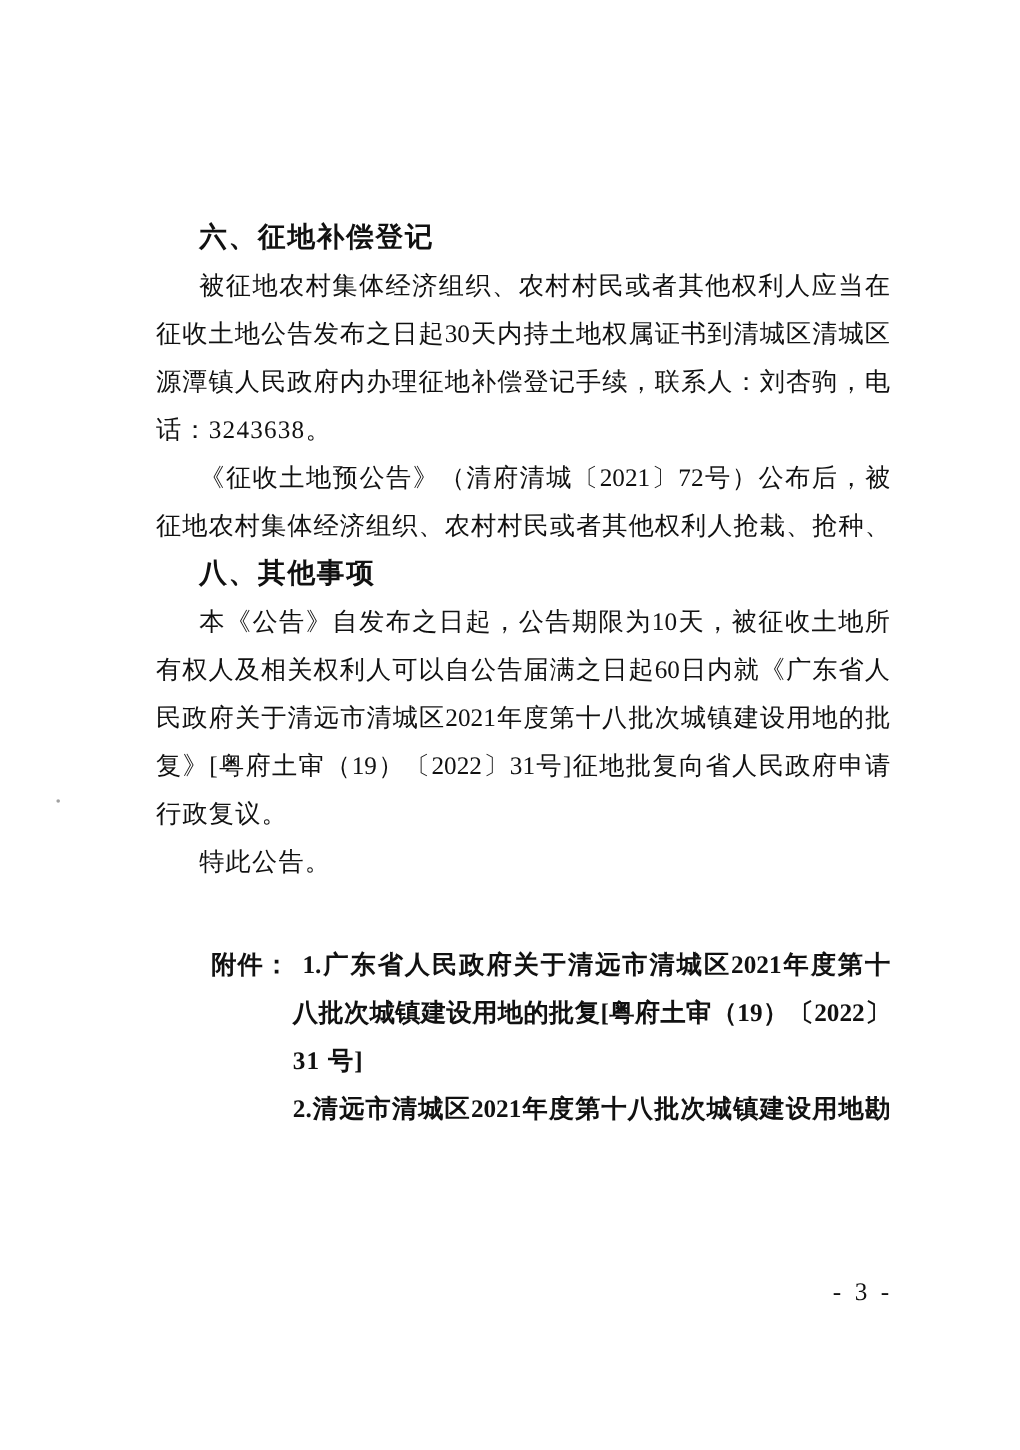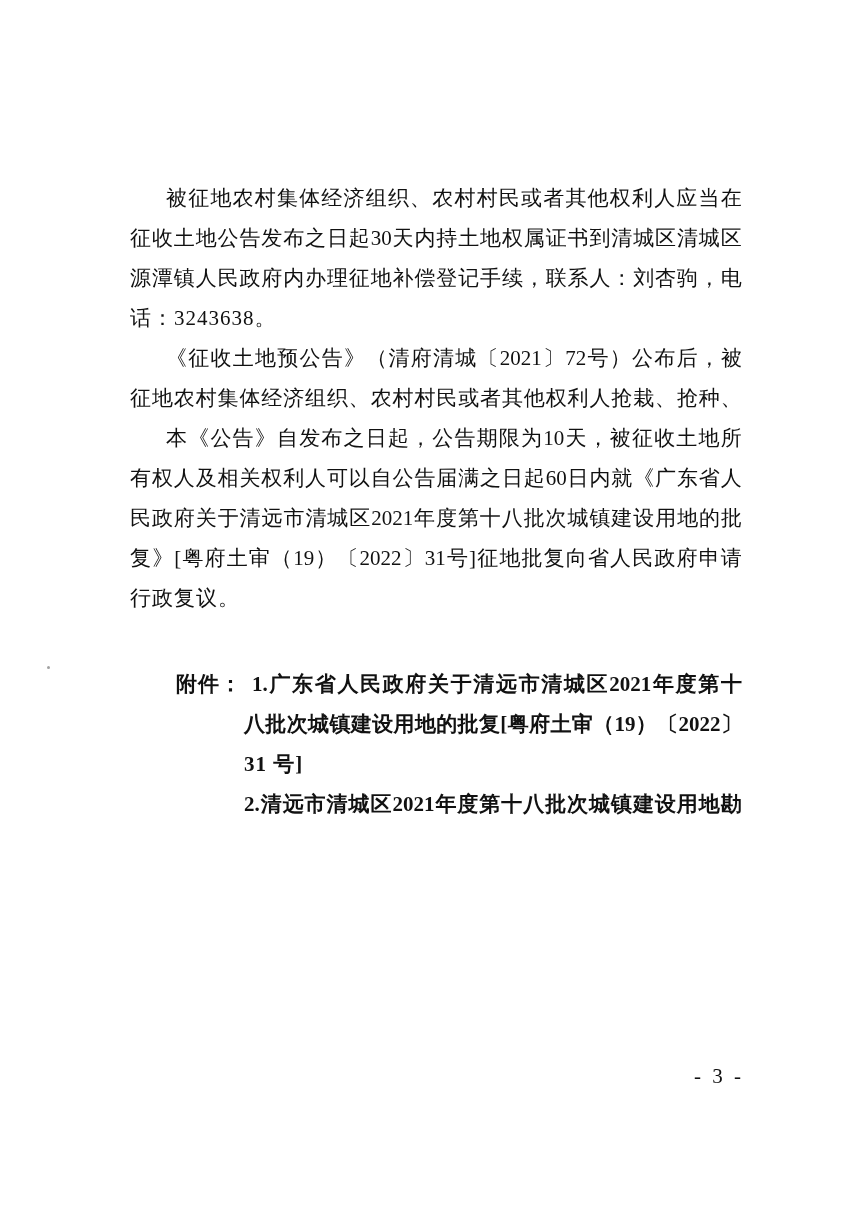--- a/index.html
+++ b/index.html
@@ -76,20 +76,21 @@
 </style>
 </head>
 <body>
 
 <div class="page">
 
   <div class="speck"></div>
 
   <main class="textblock">
 
+    <div class="line h">六、征地补偿登记</div>
     <div class="line j ind">
         <span>被</span>
         <span>征</span>
         <span>地</span>
         <span>农</span>
         <span>村</span>
         <span>集</span>
         <span>体</span>
         <span>经</span>
         <span>济</span>
@@ -224,20 +225,21 @@
         <span>利</span>
         <span>人</span>
         <span>抢</span>
         <span>栽</span>
         <span>、</span>
         <span>抢</span>
         <span>种</span>
         <span>、</span>
       </div>
 
+    <div class="line h">八、其他事项</div>
     <div class="line j ind">
         <span>本</span>
         <span>《</span>
         <span>公</span>
         <span>告</span>
         <span>》</span>
         <span>自</span>
         <span>发</span>
         <span>布</span>
         <span>之</span>
@@ -342,20 +344,21 @@
         <span>向</span>
         <span>省</span>
         <span>人</span>
         <span>民</span>
         <span>政</span>
         <span>府</span>
         <span>申</span>
         <span>请</span>
       </div>
     <div class="line">行政复议。</div>
+    <div class="line ind">特此公告。</div>
 
     <div class="att">
       <div class="line att-l1">
         <span class="att-label">附件：</span>
         <span class="grow j">
             <span>1.</span>
             <span>广</span>
             <span>东</span>
             <span>省</span>
             <span>人</span>

